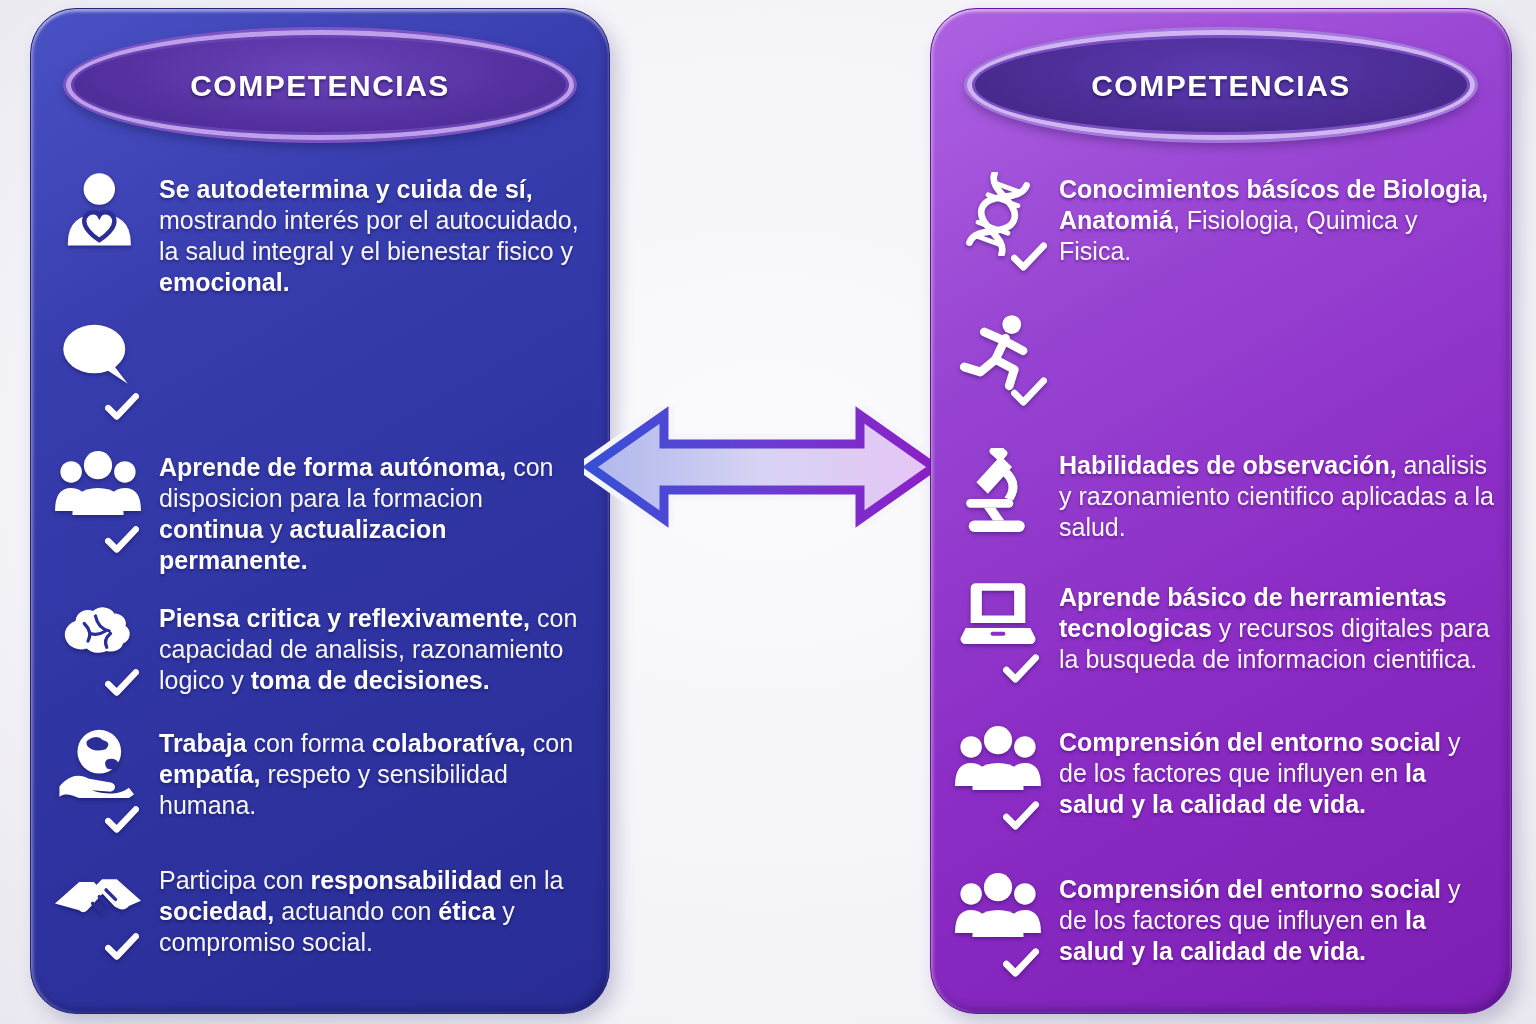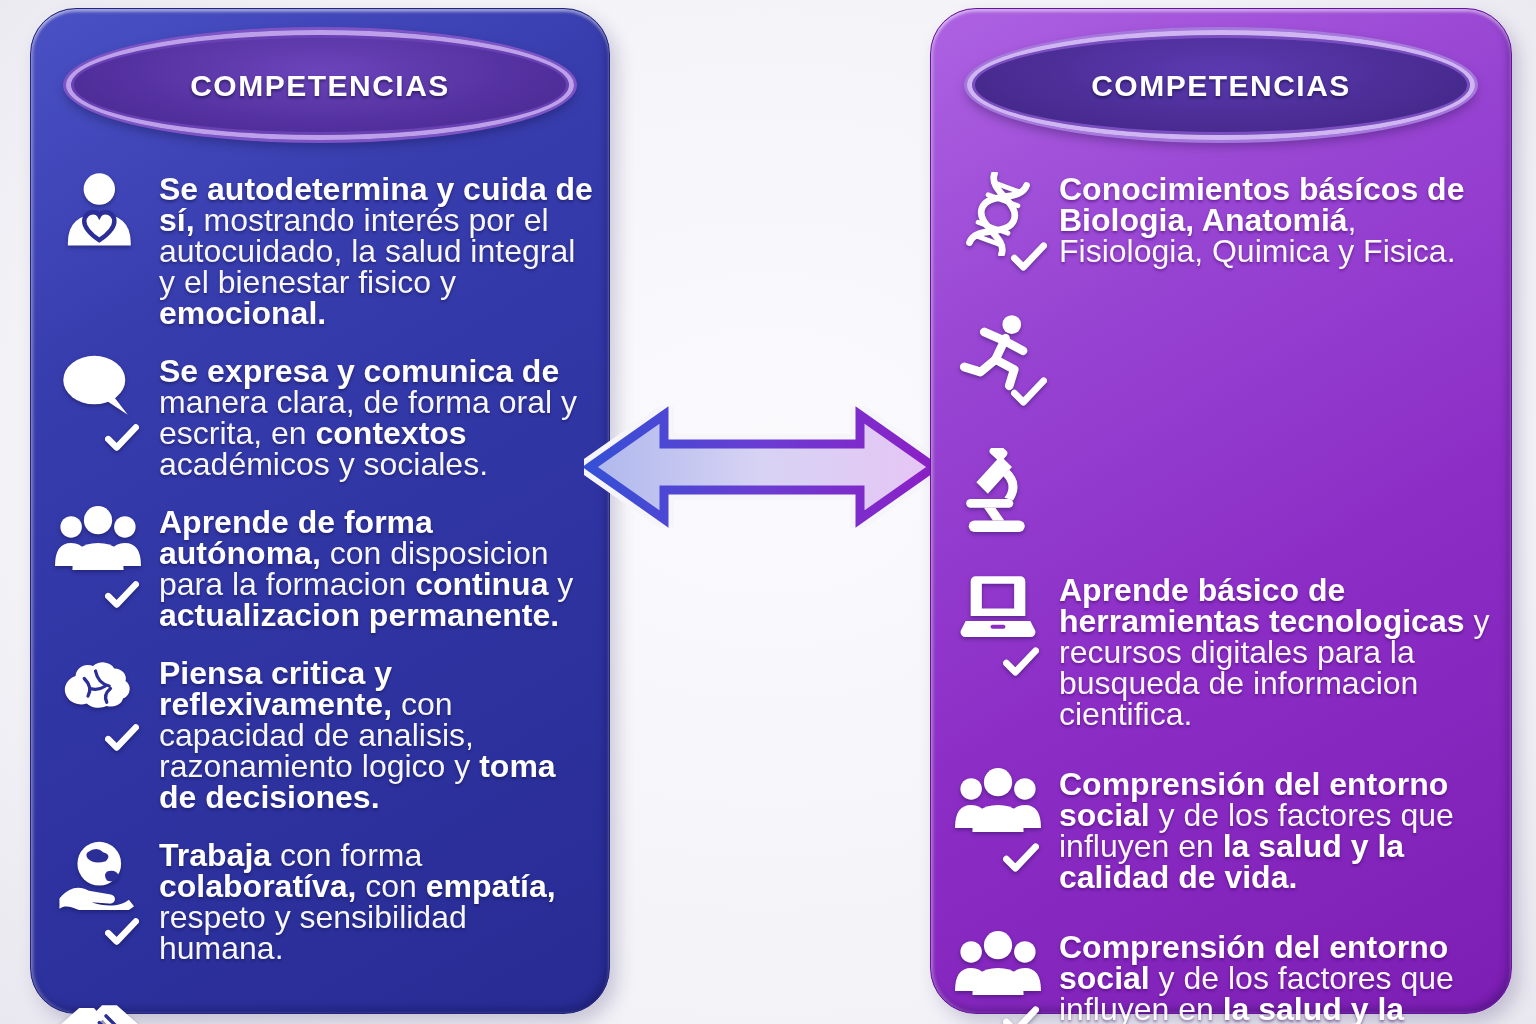--- a/index.html
+++ b/index.html
@@ -43,21 +43,21 @@
   }
   .items{display:flex;flex-direction:column;padding:32px 16px 0 16px;}
   .panel-left .items{gap:25px;}
   .panel-right .items{gap:37px;justify-content:space-between;}
   .item{display:flex;gap:10px;}
   .icon-col{flex:none;width:102px;display:flex;flex-direction:column;align-items:center;}
   .icon-col svg{filter:drop-shadow(0 2px 2px rgba(0,0,40,.35));}
   .check{margin-top:4px;align-self:flex-end;margin-right:10px;}
   .check-overlap{margin-top:-18px;margin-right:2px;}
   .itxt{
-    flex:1;color:#fff;font-size:32px;line-height:31px;
+    flex:1;color:#fff;font-size:25px;line-height:31px;
     text-shadow:0 2px 3px rgba(15,15,70,.5);padding-top:2px;
   }
   .panel-right .itxt{text-shadow:0 2px 3px rgba(60,0,95,.5);}
   .bseg{font-weight:700;}
   .rseg{font-weight:400;opacity:.96;}
   .arrow-wrap{position:absolute;left:584px;top:406px;width:356px;height:122px;}
 </style>
 </head>
 <body>
 
@@ -87,21 +87,20 @@
             <ellipse cx="27" cy="21" rx="25" ry="19.5" fill="#fff"></ellipse>
             <path d="M36 37 L54 49 L41 32 z" fill="#fff"></path>
           </svg>
         </span>
         <span class="check">
           <svg width="34" height="28" viewBox="0 0 32 26">
               <path d="M3 14 L11 22 L29 3" stroke="#fff" stroke-width="6" fill="none" stroke-linecap="round" stroke-linejoin="round"></path>
             </svg>
         </span>
       </div>
-      <div class="itxt"><span class="bseg">Se expresa y comunica de</span><span class="rseg"> manera clara, de forma oral y escrita, en </span><span class="bseg">contextos</span><span class="rseg"> académicos y sociales.</span></div>
     </div>
 
     <div class="item">
       <div class="icon-col">
         <span>
           <svg width="86" height="68" viewBox="0 0 64 50">
             <circle cx="12" cy="16" r="8" fill="#fff"></circle>
             <circle cx="52" cy="16" r="8" fill="#fff"></circle>
             <path d="M0 45 q0-17 12-17 q7 0 10 5 q-6 5-6 12 z" fill="#fff"></path>
             <path d="M64 45 q0-17-12-17 q-7 0-10 5 q6 5 6 12 z" fill="#fff"></path>
@@ -161,20 +160,21 @@
             <path d="M64 28 L46 12 h-11 l-5 5 14 15 q7 5 11 0 z" fill="#fff"></path>
             <path d="M28 30 l7 7 M33 25 l7 7 M38 20 l7 7" stroke="#2b2e96" stroke-width="2.6" stroke-linecap="round"></path>
           </svg>
         </span>
         <span class="check">
           <svg width="34" height="28" viewBox="0 0 32 26">
               <path d="M3 14 L11 22 L29 3" stroke="#fff" stroke-width="6" fill="none" stroke-linecap="round" stroke-linejoin="round"></path>
             </svg>
         </span>
       </div>
+      <div class="itxt"><span class="rseg">Participa con </span><span class="bseg">responsabilidad</span><span class="rseg"> en la </span><span class="bseg">sociedad,</span><span class="rseg"> actuando con </span><span class="bseg">ética</span><span class="rseg"> y compromiso social.</span></div>
     </div>
 
   </div>
 </div>
 
 <div class="arrow-wrap">
   <svg width="356" height="122" viewBox="0 0 356 122">
     <defs>
       <linearGradient id="agOuter" x1="0" y1="0" x2="1" y2="0">
         <stop offset="0" stop-color="#3550d6"></stop>
@@ -248,20 +248,21 @@
               <rect x="24" y="-2" width="13" height="10" rx="3" transform="rotate(42 30 3)"></rect>
               <path d="M13 27 L32 6 L41 15 L22 36 z"></path>
               <path d="M39 17 q11 11 3 24 l-7-2 q7-9 -1-17 z"></path>
               <rect x="5" y="40" width="37" height="7" rx="3.5"></rect>
               <path d="M19 47 l7 10 h9 l-7-10z"></path>
               <rect x="7" y="57" width="44" height="9" rx="4.5"></rect>
             </g>
           </svg>
         </span>
       </div>
+      <div class="itxt"><span class="bseg">Habilidades de observación,</span><span class="rseg"> analisis y razonamiento cientifico aplicadas a la salud.</span></div>
     </div>
 
     <div class="item">
       <div class="icon-col">
         <span>
           <svg width="82" height="66" viewBox="0 0 66 52">
             <path fill-rule="evenodd" d="M15 2 h36 a4 4 0 0 1 4 4 v28 h-44 v-28 a4 4 0 0 1 4-4 z M20 8 v20 h26 v-20 z" fill="#fff"></path>
             <path d="M7 38 h52 l4 8 a4 4 0 0 1 -4 5 h-52 a4 4 0 0 1 -4 -5 z" fill="#fff"></path>
             <rect x="27" y="41" width="12" height="3.4" rx="1.7" fill="#8c2ec6"></rect>
           </svg>

